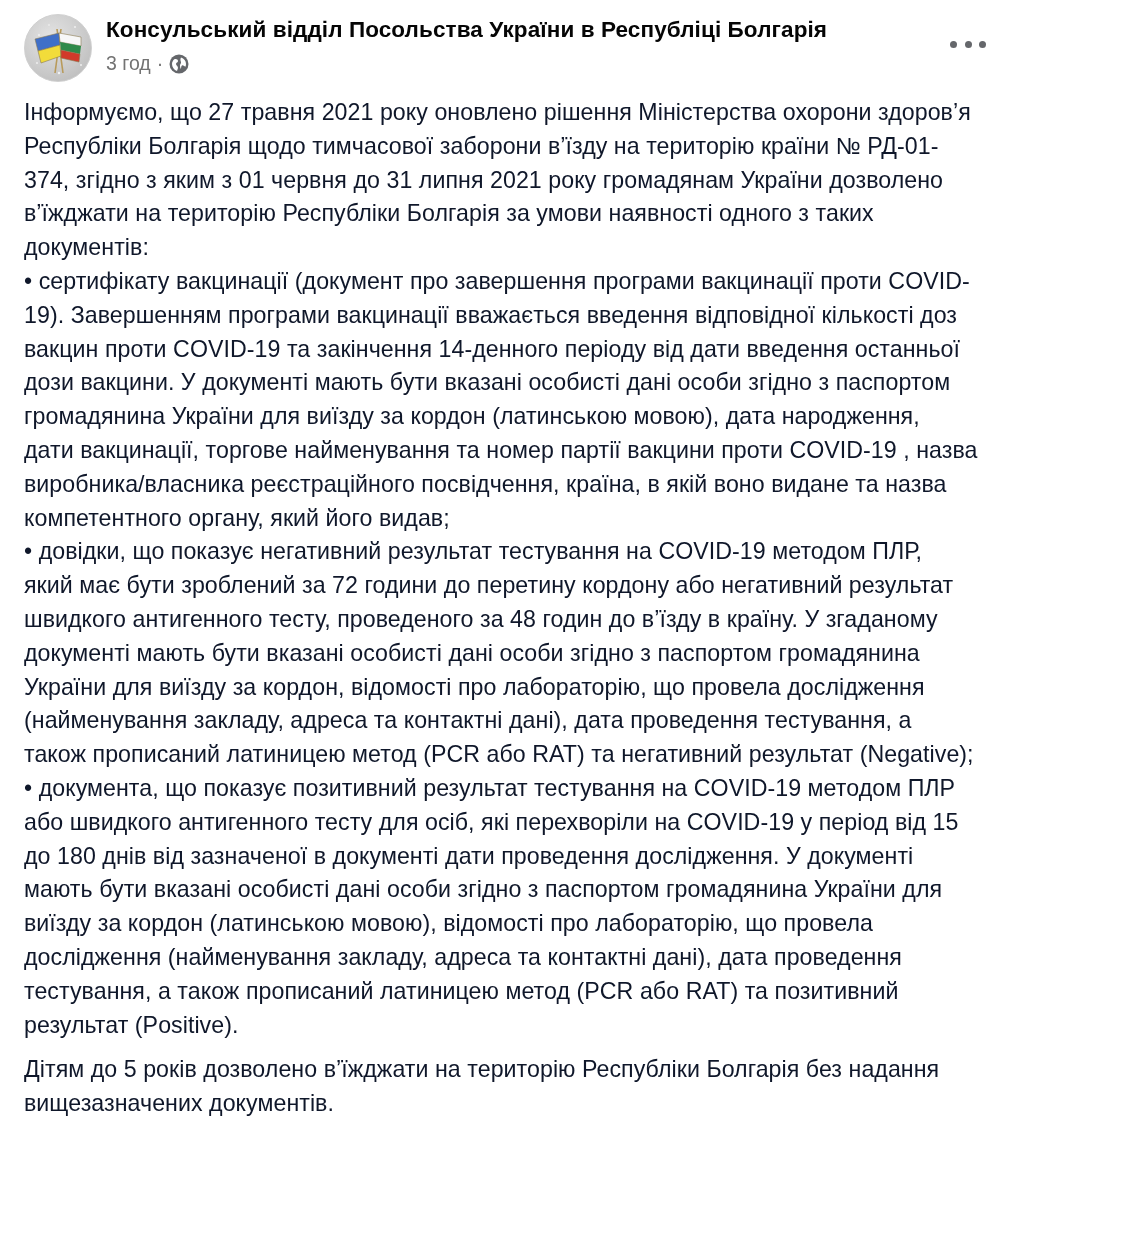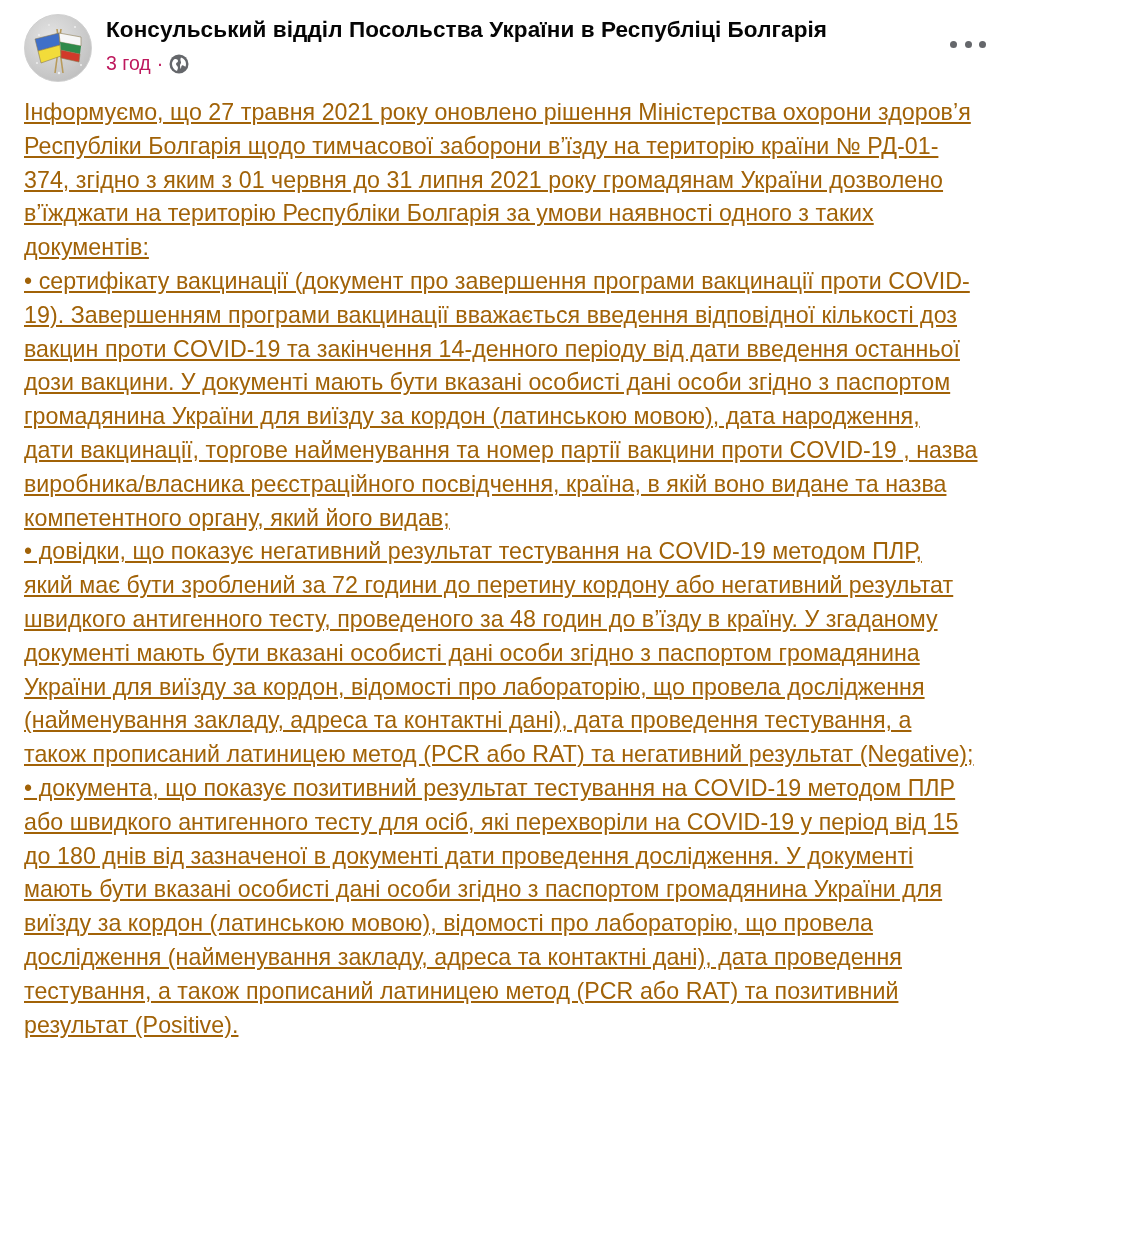--- a/index.html
+++ b/index.html
@@ -3,26 +3,26 @@
 <meta charset="utf-8">
 <style>
   html, body { margin: 0; padding: 0; background: #ffffff; }
   body { width: 1140px; height: 1244px; overflow: hidden; font-family: "Liberation Sans", "DejaVu Sans", sans-serif; color: #050505; }
   .post { position: relative; width: 1140px; height: 1244px; }
   .header { position: absolute; left: 0; top: 0; width: 1016px; height: 90px; }
   .avatar { position: absolute; left: 24px; top: 14px; width: 68px; height: 68px; border-radius: 50%; overflow: hidden;
     background: radial-gradient(circle at 40% 35%, #e4e4e4 0%, #c9c9c9 60%, #b5b5b5 100%); border: 1px solid #d0d0d0; box-sizing: border-box; }
   .avatar svg { display: block; }
   .title { position: absolute; left: 106px; top: 17px; font-size: 22.5px; font-weight: 700; color: #050505; letter-spacing: 0.1px; white-space: nowrap; }
-  .meta { position: absolute; left: 106px; top: 52px; font-size: 19.5px; color: #be185d; display: flex; align-items: center; white-space: nowrap; }
+  .meta { position: absolute; left: 106px; top: 52px; font-size: 19.5px; color: #737373; display: flex; align-items: center; white-space: nowrap; }
   .meta .dot { margin: 0 6px; }
   .globe { display: inline-block; width: 20px; height: 20px; }
   .more { position: absolute; right: 30px; top: 34px; width: 36px; height: 20px; display: flex; align-items: center; justify-content: space-between; cursor: pointer; }
   .more span { width: 7px; height: 7px; border-radius: 50%; background: #65676b; display: block; }
-  .body { position: absolute; left: 24px; top: 96px; width: 1100px; font-size: 23.2px; line-height: 33.8px; color: #a16207; letter-spacing: 0.05px; text-decoration: underline; }
+  .body { position: absolute; left: 24px; top: 96px; width: 1100px; font-size: 23.2px; line-height: 33.8px; color: #0f172a; letter-spacing: 0.05px; }
   .body p { margin: 0; white-space: pre-line; }
   .body p + p { margin-top: 11px; }
 </style>
 </head>
 <body>
 
 <div class="post">
   <div class="header">
     <div class="avatar">
       <svg width="68" height="68" viewBox="0 0 68 68">
@@ -86,14 +86,16 @@
 (найменування закладу, адреса та контактні дані), дата проведення тестування, а
 також прописаний латиницею метод (PCR або RAT) та негативний результат (Negative);
 • документа, що показує позитивний результат тестування на COVID-19 методом ПЛР
 або швидкого антигенного тесту для осіб, які перехворіли на COVID-19 у період від 15
 до 180 днів від зазначеної в документі дати проведення дослідження. У документі
 мають бути вказані особисті дані особи згідно з паспортом громадянина України для
 виїзду за кордон (латинською мовою), відомості про лабораторію, що провела
 дослідження (найменування закладу, адреса та контактні дані), дата проведення
 тестування, а також прописаний латиницею метод (PCR або RAT) та позитивний
 результат (Positive).</p>
+    <p>Дітям до 5 років дозволено в’їжджати на територію Республіки Болгарія без надання
+вищезазначених документів.</p>
   </div>
 </div>
 
 </body></html>

